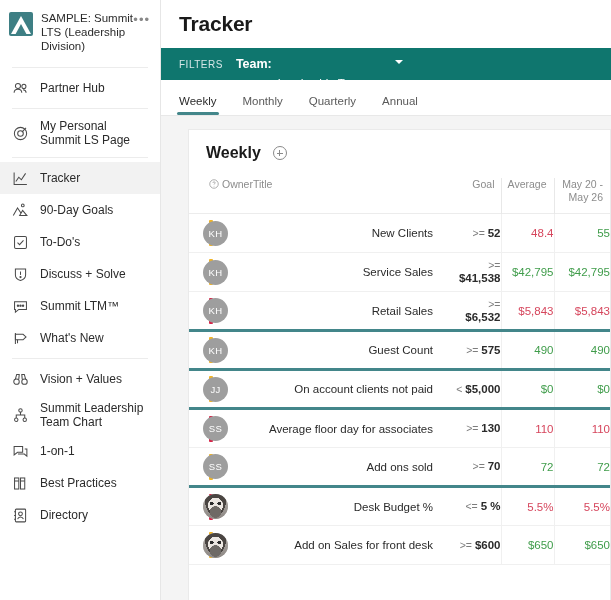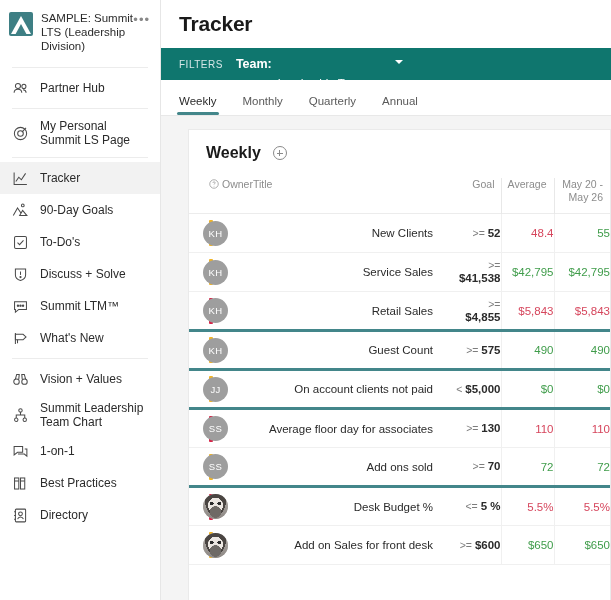--- a/index.html
+++ b/index.html
@@ -442,21 +442,21 @@
                 <td class="goal-cell"><span class="op">&gt;=</span><br><span>$41,538</span></td>
                 <td class="val-cell pos">$42,795</td>
                 <td class="val-cell pos">$42,795</td>
               </tr>
               <tr class="group-end">
                 <td class="owner-cell">
                   <span class="flag" style="background: rgb(214, 39, 74);"></span>
                   <div class="avatar">KH</div>
                 </td>
                 <td class="title-cell">Retail Sales</td>
-                <td class="goal-cell"><span class="op">&gt;=</span><br><span>$4,855</span></td>
+                <td class="goal-cell"><span class="op">&gt;=</span><br><span>$6,532</span></td>
                 <td class="val-cell neg">$5,843</td>
                 <td class="val-cell neg">$5,843</td>
               </tr>
               <tr class="group-end">
                 <td class="owner-cell">
                   <span class="flag" style="background: rgb(240, 180, 41);"></span>
                   <div class="avatar">KH</div>
                 </td>
                 <td class="title-cell">Guest Count</td>
                 <td class="goal-cell"><span class="op">&gt;= </span><span>575</span></td>

